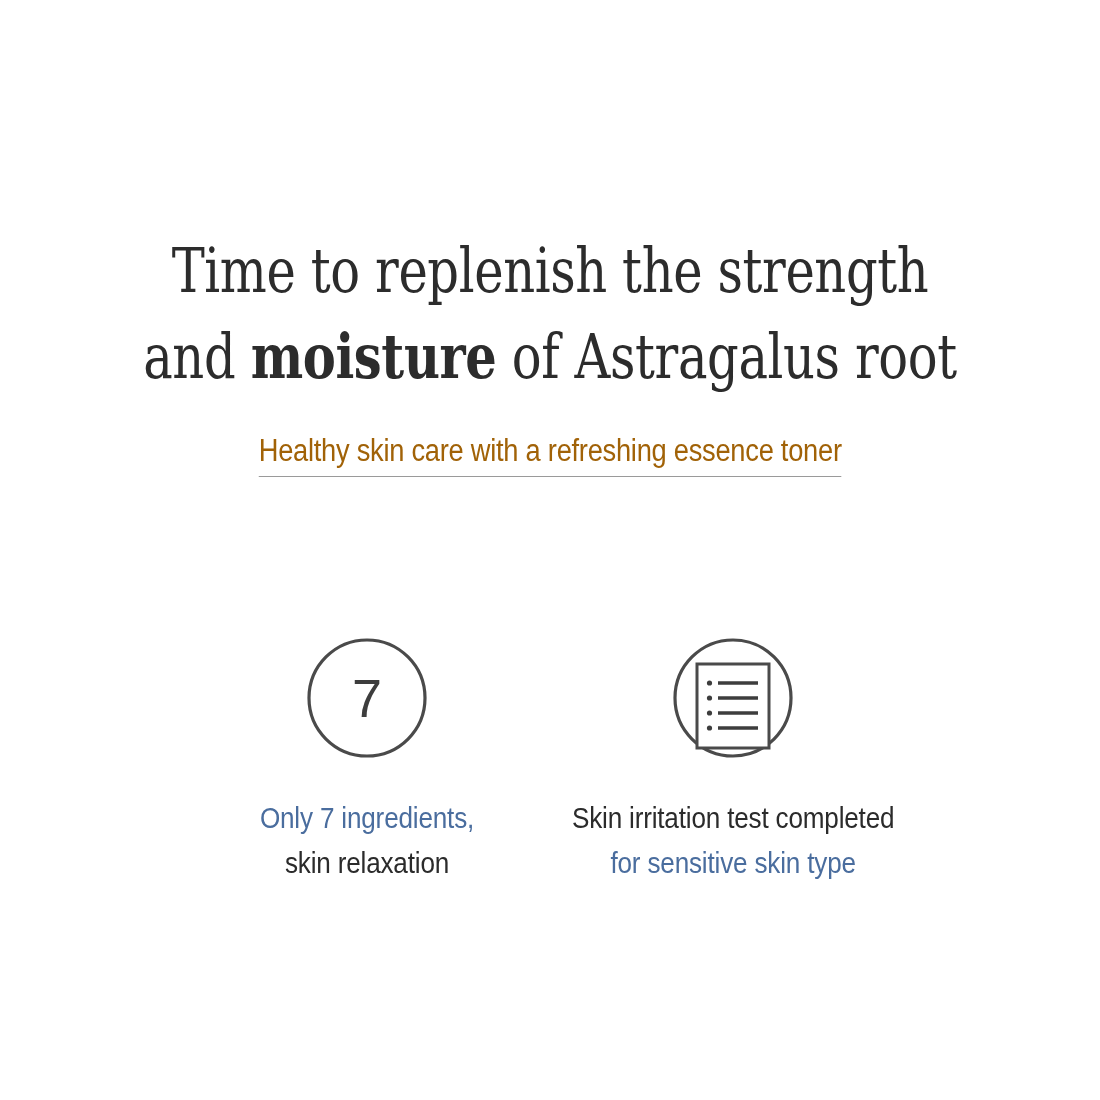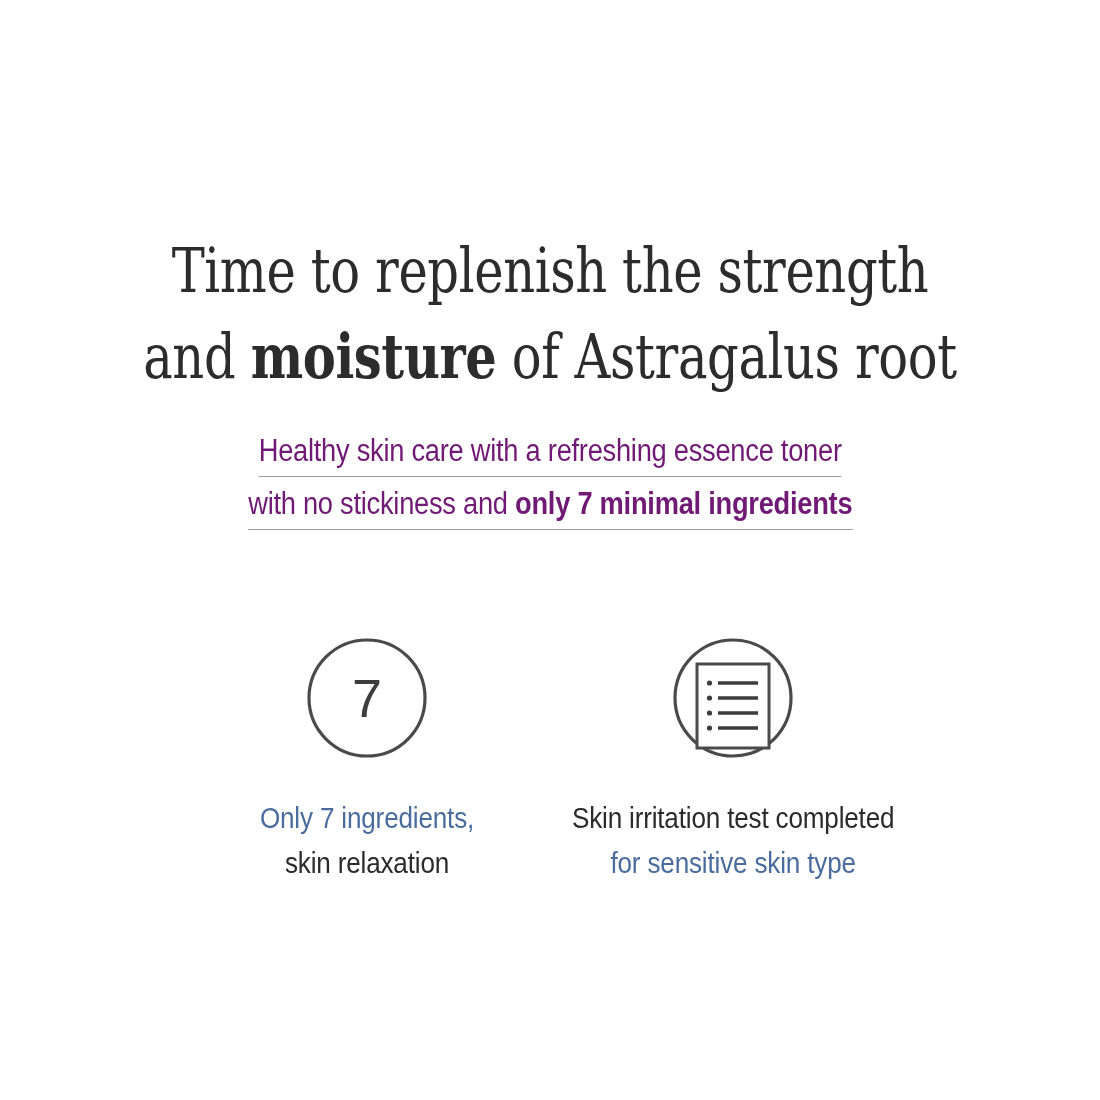--- a/index.html
+++ b/index.html
@@ -51,21 +51,21 @@
   
   .subtitle {
     position: absolute;
     top: 428px;
     left: 0;
     width: 1100px;
     text-align: center;
     font-family: "Liberation Sans", sans-serif;
     font-size: 31px;
     line-height: 45px;
-    color: #701a75;
+    color: #a16207;
     font-weight: 400;
     letter-spacing: -0.3px;
   }
   .subtitle .sub-line {
     display: inline-block;
     width: auto;
     padding-bottom: 3px;
     border-bottom: 1.5px solid #9a9a9a;
     transform: scaleX(0.88);
     white-space: nowrap;
@@ -132,23 +132,20 @@
 
   <h1 class="headline">
     <span class="hl-line">Time to replenish the strength</span>
     <span class="hl-line"><span>and </span><span class="em">moisture</span><span> of Astragalus root</span></span>
   </h1>
 
   <div class="subtitle">
     <span class="sub-row">
       <span class="sub-line">Healthy skin care with a refreshing essence toner</span>
     </span>
-    <span class="sub-row">
-      <span class="sub-line"><span>with no stickiness and </span><span class="em">only 7 minimal ingredients</span></span>
-    </span>
   </div>
 
   <div class="features">
 
     <div class="feature">
       <div class="icon-wrap">
         <svg viewBox="0 0 124 124" xmlns="http://www.w3.org/2000/svg">
           <circle cx="62" cy="62" r="58" fill="none" stroke="#4a4a4a" stroke-width="3.2"></circle>
           <text x="62" y="62" text-anchor="middle" dominant-baseline="central" font-family="Liberation Sans, sans-serif" font-size="54" fill="#3d3d3d">7</text>
         </svg>

